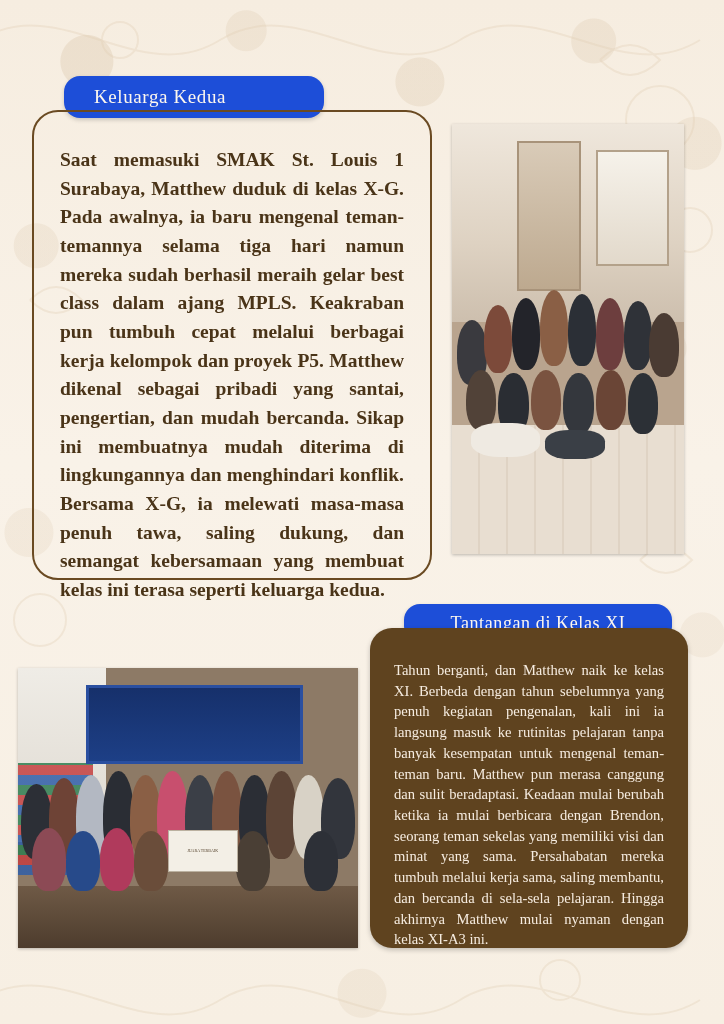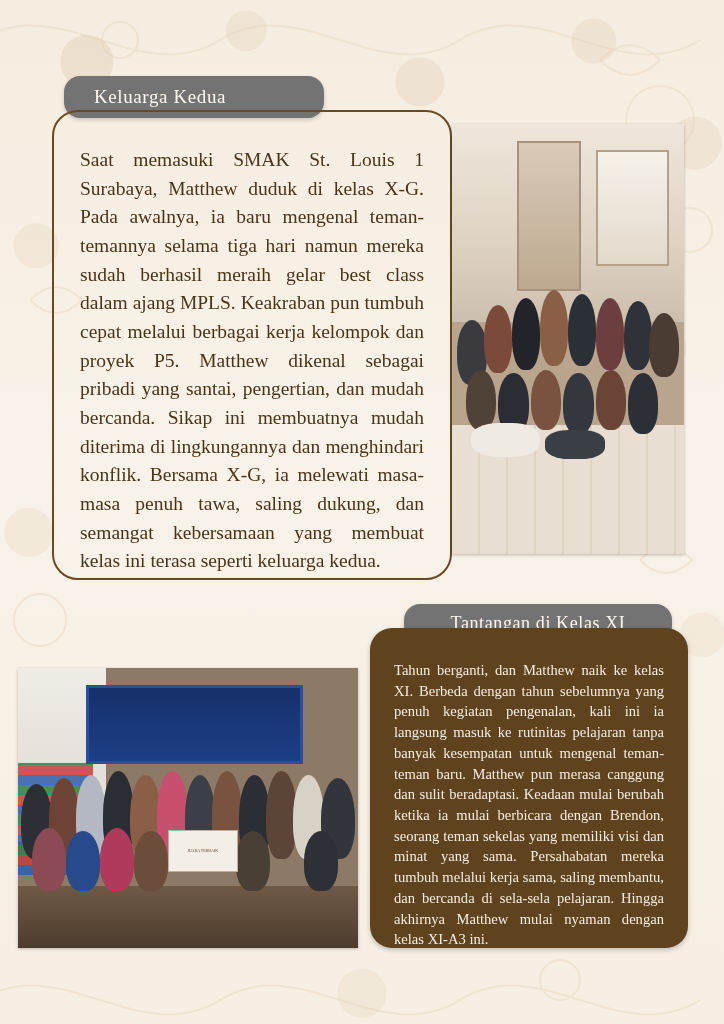--- a/index.html
+++ b/index.html
@@ -38,21 +38,21 @@
   .bg-swirls {
     position: absolute;
     inset: 0;
     opacity: 0.55;
     pointer-events: none;
   }
 
   
   .section-header {
     position: absolute;
-    background: #737373;
+    background: #1d4ed8;
     color: #fdf7ee;
     border-radius: 16px;
     font-size: 19px;
     letter-spacing: 0.6px;
     display: flex;
     align-items: center;
     box-shadow: 0 2px 4px rgba(0,0,0,0.18);
   }
   #header-keluarga {
     left: 64px;
@@ -68,28 +68,29 @@
     height: 38px;
     justify-content: center;
     padding: 0 12px;
     font-size: 18px;
     text-align: right;
   }
 
   
   #card-keluarga {
     position: absolute;
-    left: 52px;
+    left: 32px;
     top: 110px;
     width: 400px;
     height: 470px;
     border: 2px solid #6a4a22;
     border-radius: 26px;
     box-sizing: border-box;
     padding: 34px 26px 18px 26px;
+    font-weight: bold;
   }
   #text-keluarga {
     font-size: 19.5px;
     line-height: 1.47;
     color: #4a3418;
     text-align: justify;
     text-justify: inter-word;
     margin: 0;
   }
 

